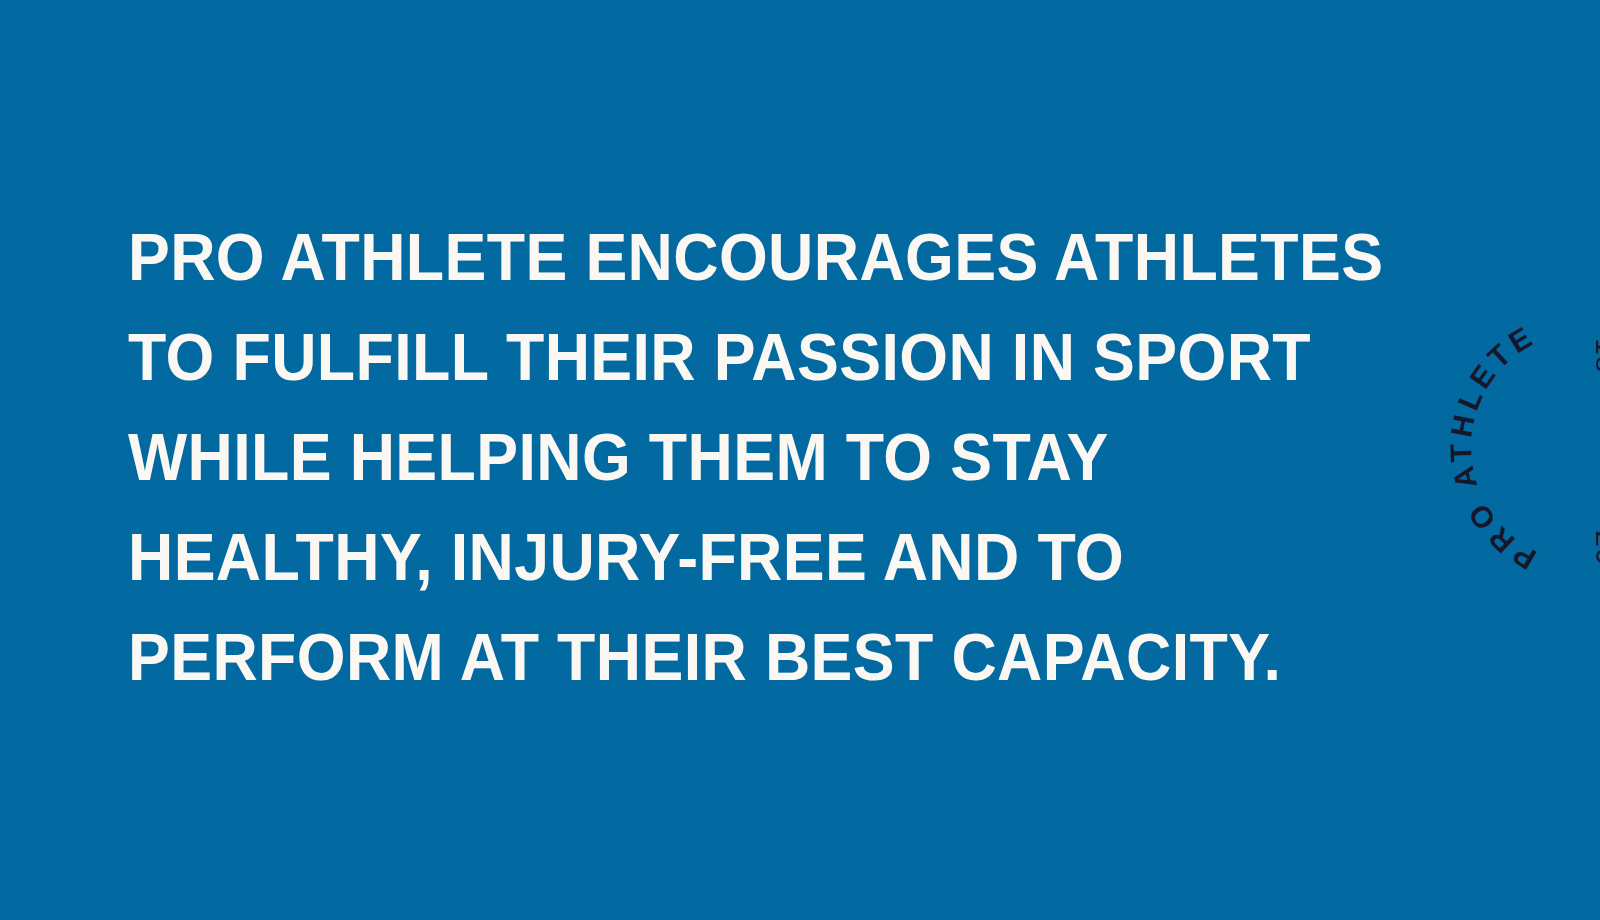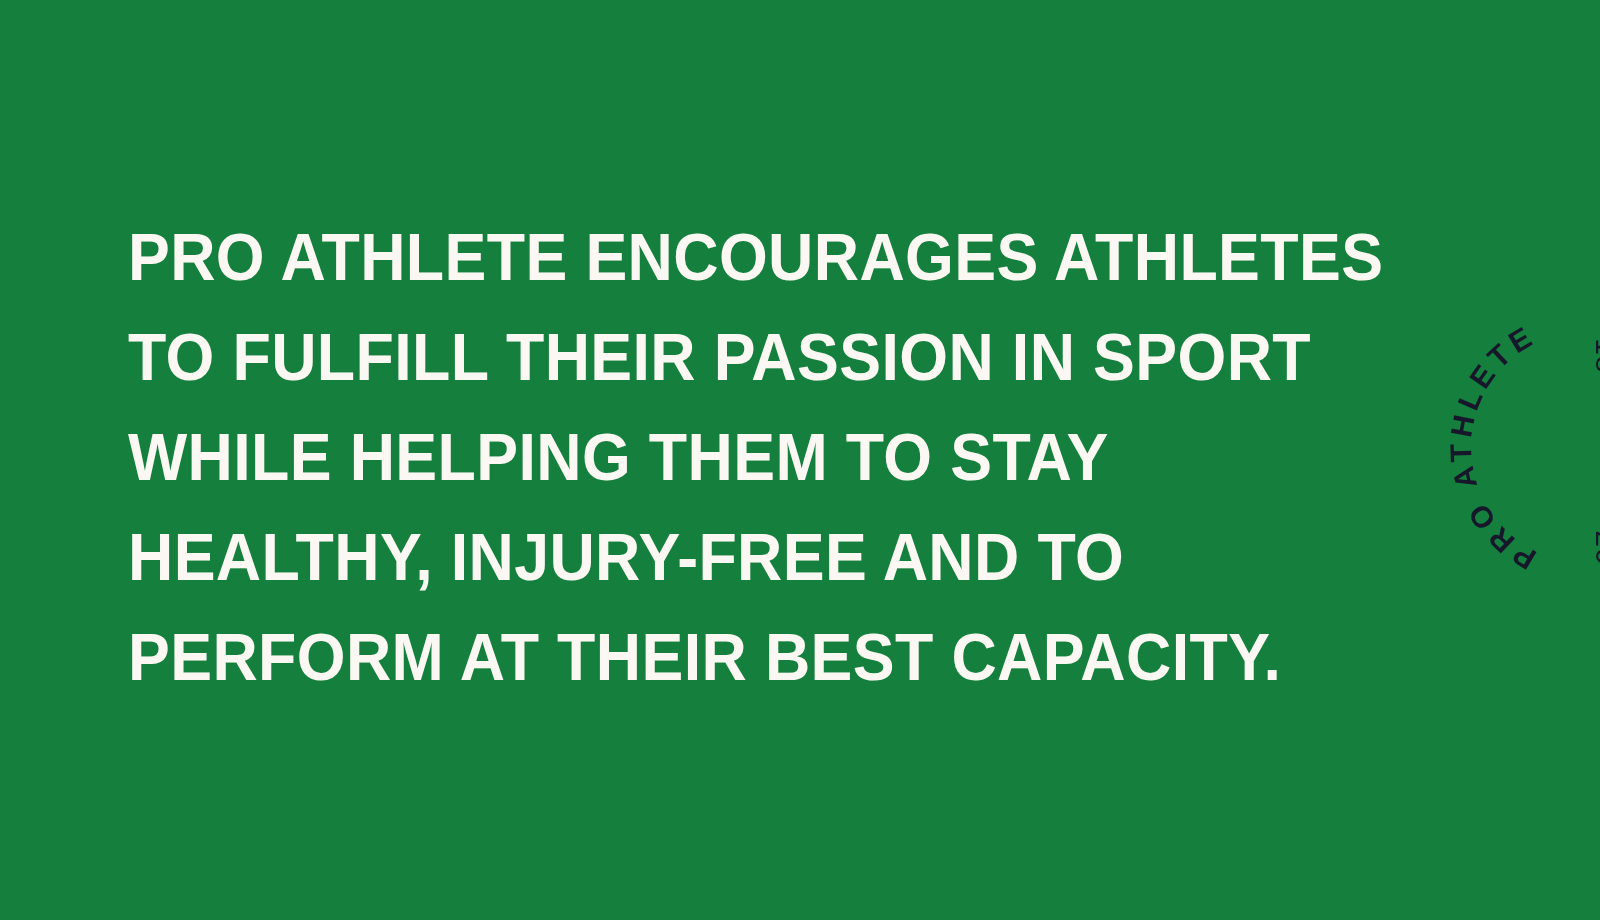--- a/index.html
+++ b/index.html
@@ -11,21 +11,21 @@
     width: 1600px;
     height: 920px;
     overflow: hidden;
     font-family: "Liberation Sans", "DejaVu Sans", sans-serif;
   }
 
   #poster {
     position: relative;
     width: 1600px;
     height: 920px;
-    background: #15803d;
+    background: #0369a1;
     overflow: hidden;
   }
 
   
   #headline {
     position: absolute;
     left: 128px;
     top: 207px;
     width: 1220px;
   }

